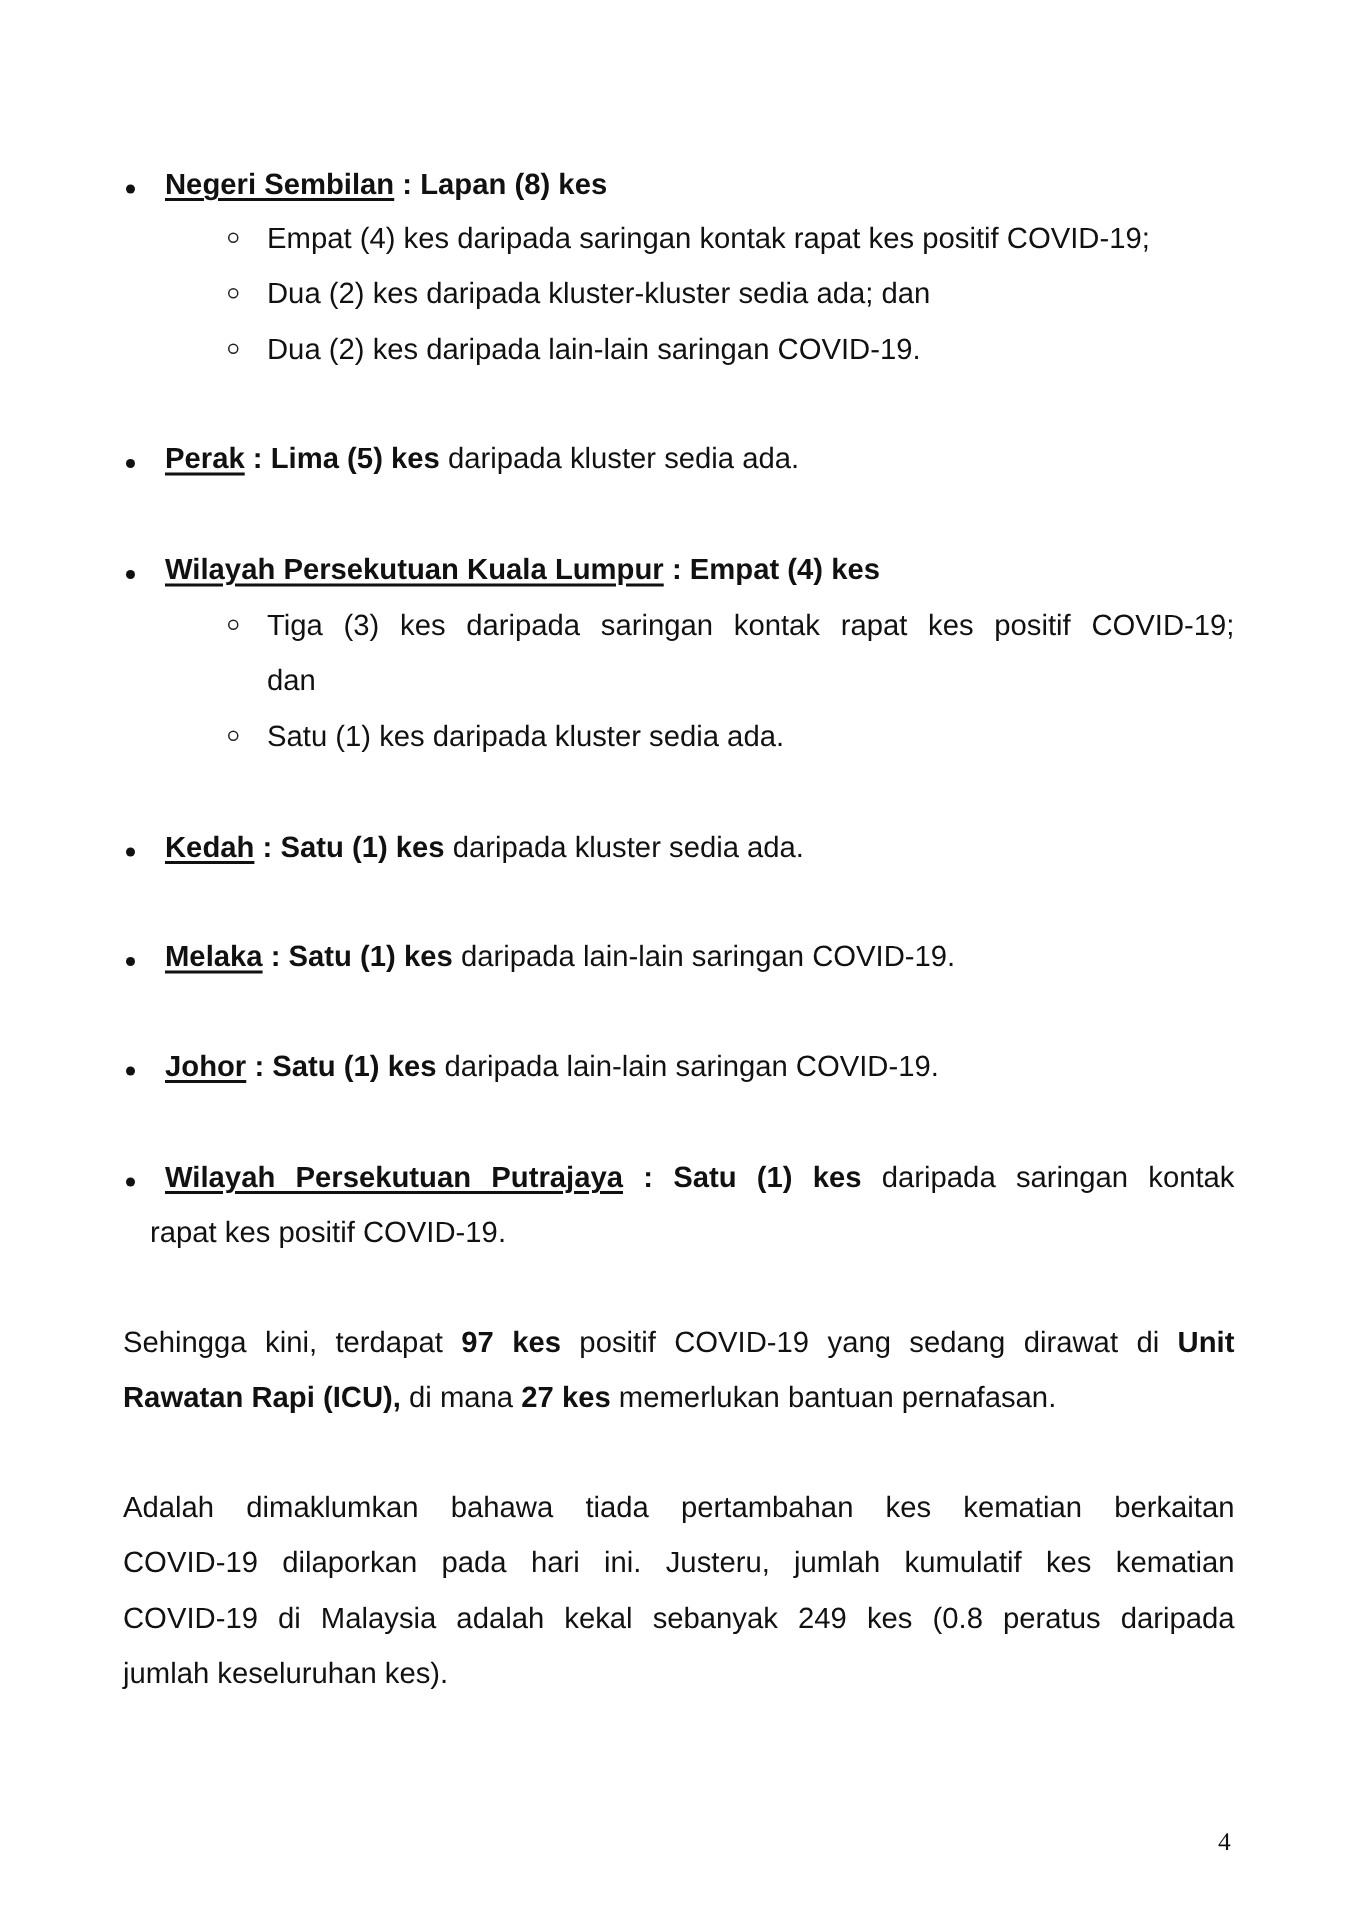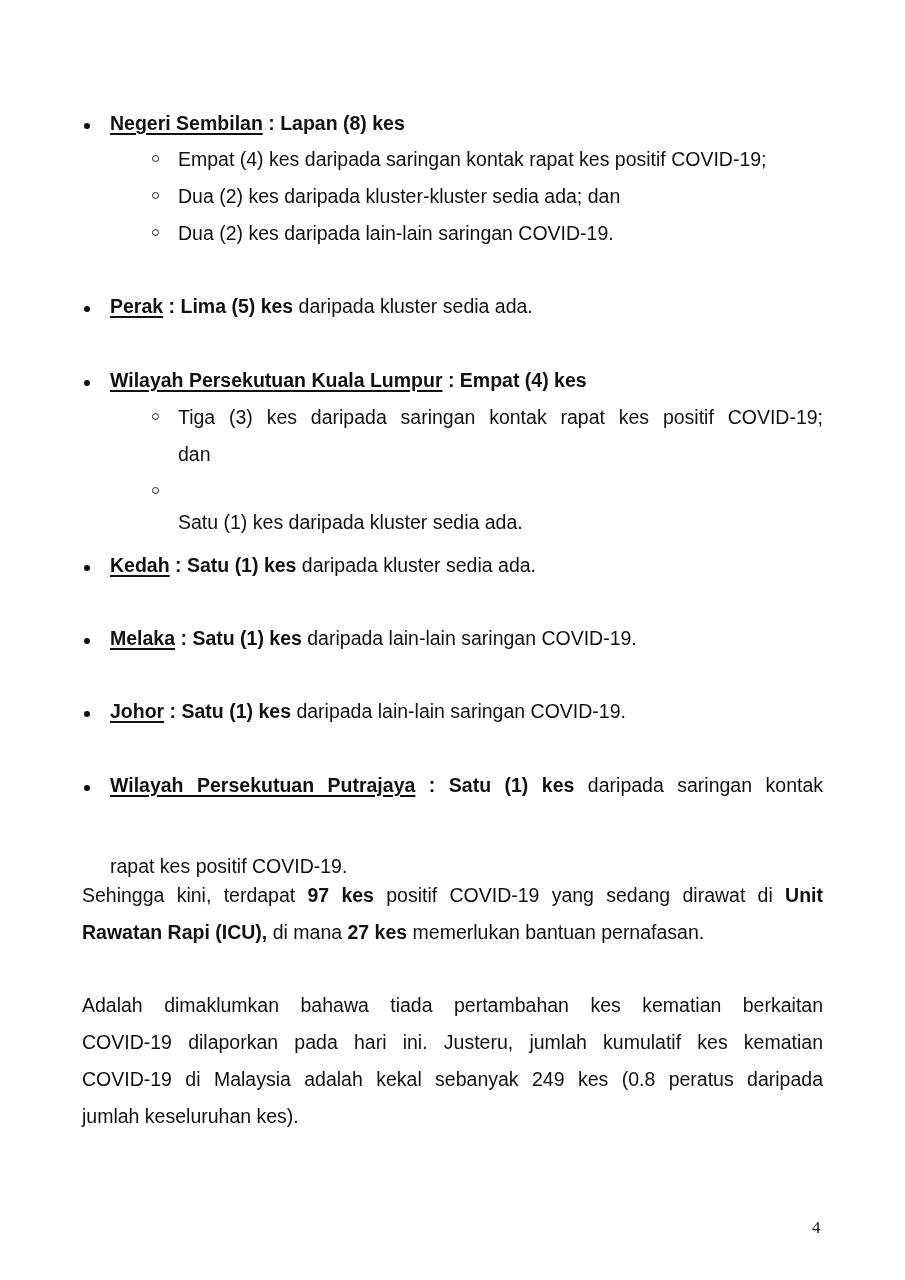--- a/index.html
+++ b/index.html
@@ -44,42 +44,42 @@
   </div>
 
   <span class="bullet" style="left:84px;top:380px;"></span>
   <div class="line" style="left:110px;top:368px;">
     <span class="b u">Wilayah Persekutuan Kuala Lumpur</span><span class="b"> : </span><span class="b">Empat (4) kes</span>
   </div>
   <span class="circ" style="left:152px;top:413px;"></span>
   <div class="line just" style="left:178px;top:405px;width:645px;">Tiga (3) kes daripada saringan kontak rapat kes positif COVID-19;</div>
   <div class="line" style="left:178px;top:442px;">dan</div>
   <span class="circ" style="left:152px;top:487px;"></span>
-  <div class="line" style="left:178px;top:479px;margin-top:31px;">Satu (1) kes daripada kluster sedia ada.</div>
+  <div class="line" style="left:178px;top:479px;">Satu (1) kes daripada kluster sedia ada.</div>
 
   <span class="bullet" style="left:84px;top:565px;"></span>
   <div class="line" style="left:110px;top:553px;">
     <span class="b u">Kedah</span><span class="b"> : </span><span class="b">Satu (1) kes</span><span> daripada kluster sedia ada.</span>
   </div>
 
   <span class="bullet" style="left:84px;top:638px;"></span>
   <div class="line" style="left:110px;top:626px;">
     <span class="b u">Melaka</span><span class="b"> : </span><span class="b">Satu (1) kes</span><span> daripada lain-lain saringan COVID-19.</span>
   </div>
 
   <span class="bullet" style="left:84px;top:711px;"></span>
   <div class="line" style="left:110px;top:699px;">
     <span class="b u">Johor</span><span class="b"> : </span><span class="b">Satu (1) kes</span><span> daripada lain-lain saringan COVID-19.</span>
   </div>
 
   <span class="bullet" style="left:84px;top:785px;"></span>
   <div class="line just" style="left:110px;top:773px;width:713px;">
     <span class="b u">Wilayah Persekutuan Putrajaya</span><span class="b"> : </span><span class="b">Satu (1) kes</span><span> daripada saringan kontak</span>
   </div>
-  <div class="line" style="left:110px;top:810px;margin-top:44px;">rapat kes positif COVID-19.</div>
+  <div class="line" style="left:100px;top:810px;">rapat kes positif COVID-19.</div>
 
   <div class="line just" style="left:82px;top:883px;width:741px;">
     <span>Sehingga kini, terdapat </span><span class="b">97 kes</span><span> positif COVID-19 yang sedang dirawat di </span><span class="b">Unit</span>
   </div>
   <div class="line" style="left:82px;top:920px;">
     <span class="b">Rawatan Rapi (ICU),</span><span> di mana </span><span class="b">27 kes</span><span> memerlukan bantuan pernafasan.</span>
   </div>
 
   <div class="line just" style="left:82px;top:993px;width:741px;">Adalah dimaklumkan bahawa tiada pertambahan kes kematian berkaitan</div>
   <div class="line just" style="left:82px;top:1030px;width:741px;">COVID-19 dilaporkan pada hari ini. Justeru, jumlah kumulatif kes kematian</div>

